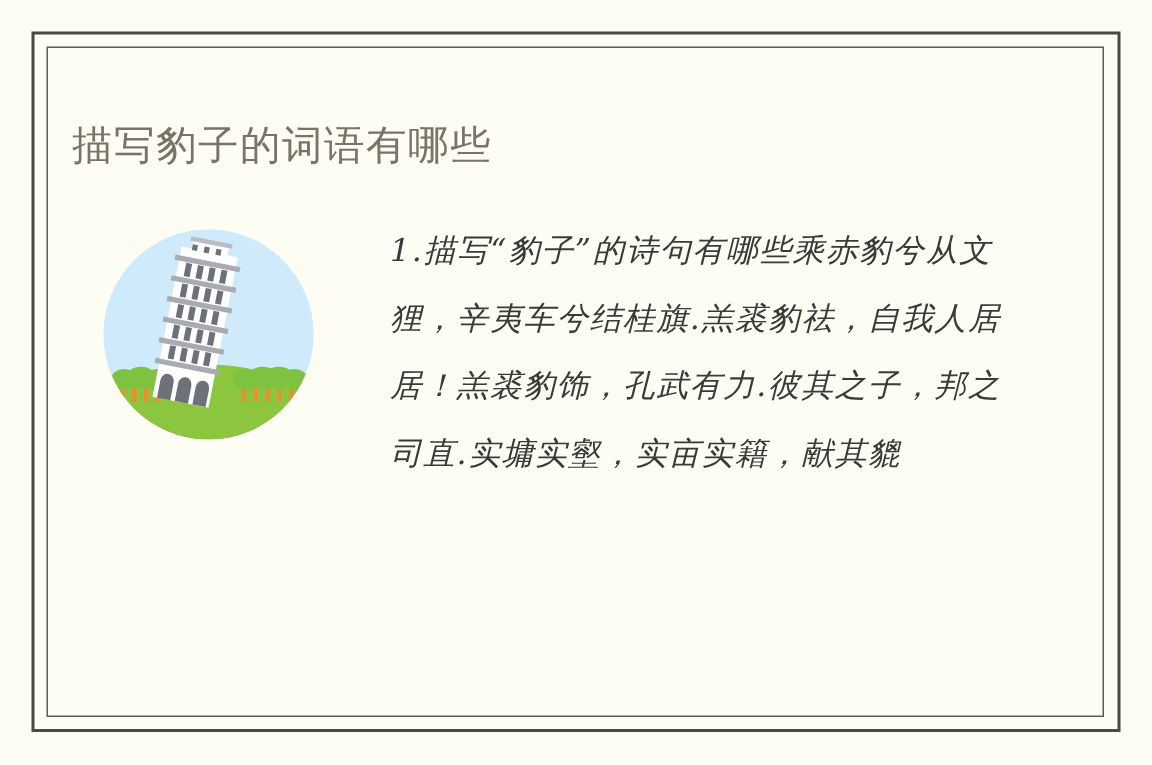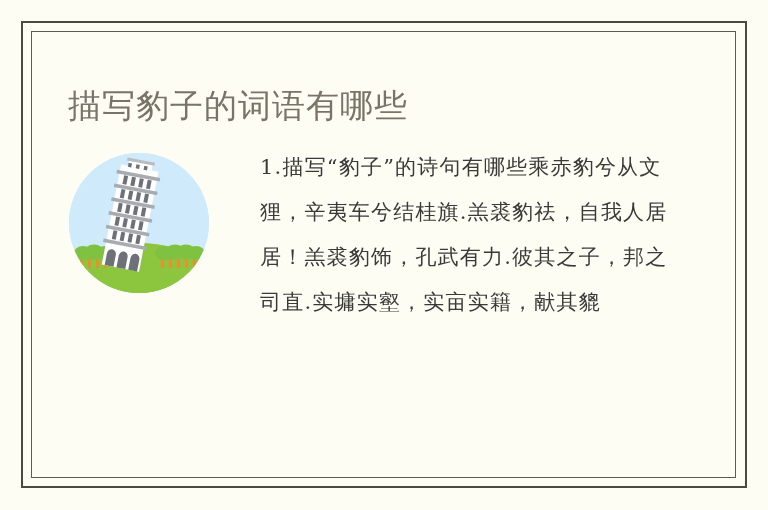--- a/index.html
+++ b/index.html
@@ -40,23 +40,23 @@
     width: 705px;
     height: 447px;
     border: 1px solid #5d5c50;
     box-sizing: border-box;
     pointer-events: none;
   }
 
   
   .title {
     position: absolute;
-    left: 68px;
+    left: 48px;
     top: 64px;
-    font-size: 33px;
+    font-size: 27px;
     line-height: 1.2;
     letter-spacing: 1px;
     color: #7a7468;
     font-family: "DejaVu Sans", "Liberation Sans", sans-serif;
     font-weight: 400;
     white-space: nowrap;
   }
 
   
   .content {
@@ -85,20 +85,21 @@
 
   
   .body-text {
     flex: 1 1 auto;
     margin-left: 51px;
     color: #3a3a38;
     font-size: 21px;
     line-height: 45px;
     letter-spacing: 1.2px;
     font-family: "DejaVu Serif", "Liberation Serif", serif;
+    font-style: italic;
     font-weight: 400;
     width: 418px;
     word-break: break-all;
     text-align: left;
   }
 </style>
 </head>
 <body>
 
 <div id="page">

